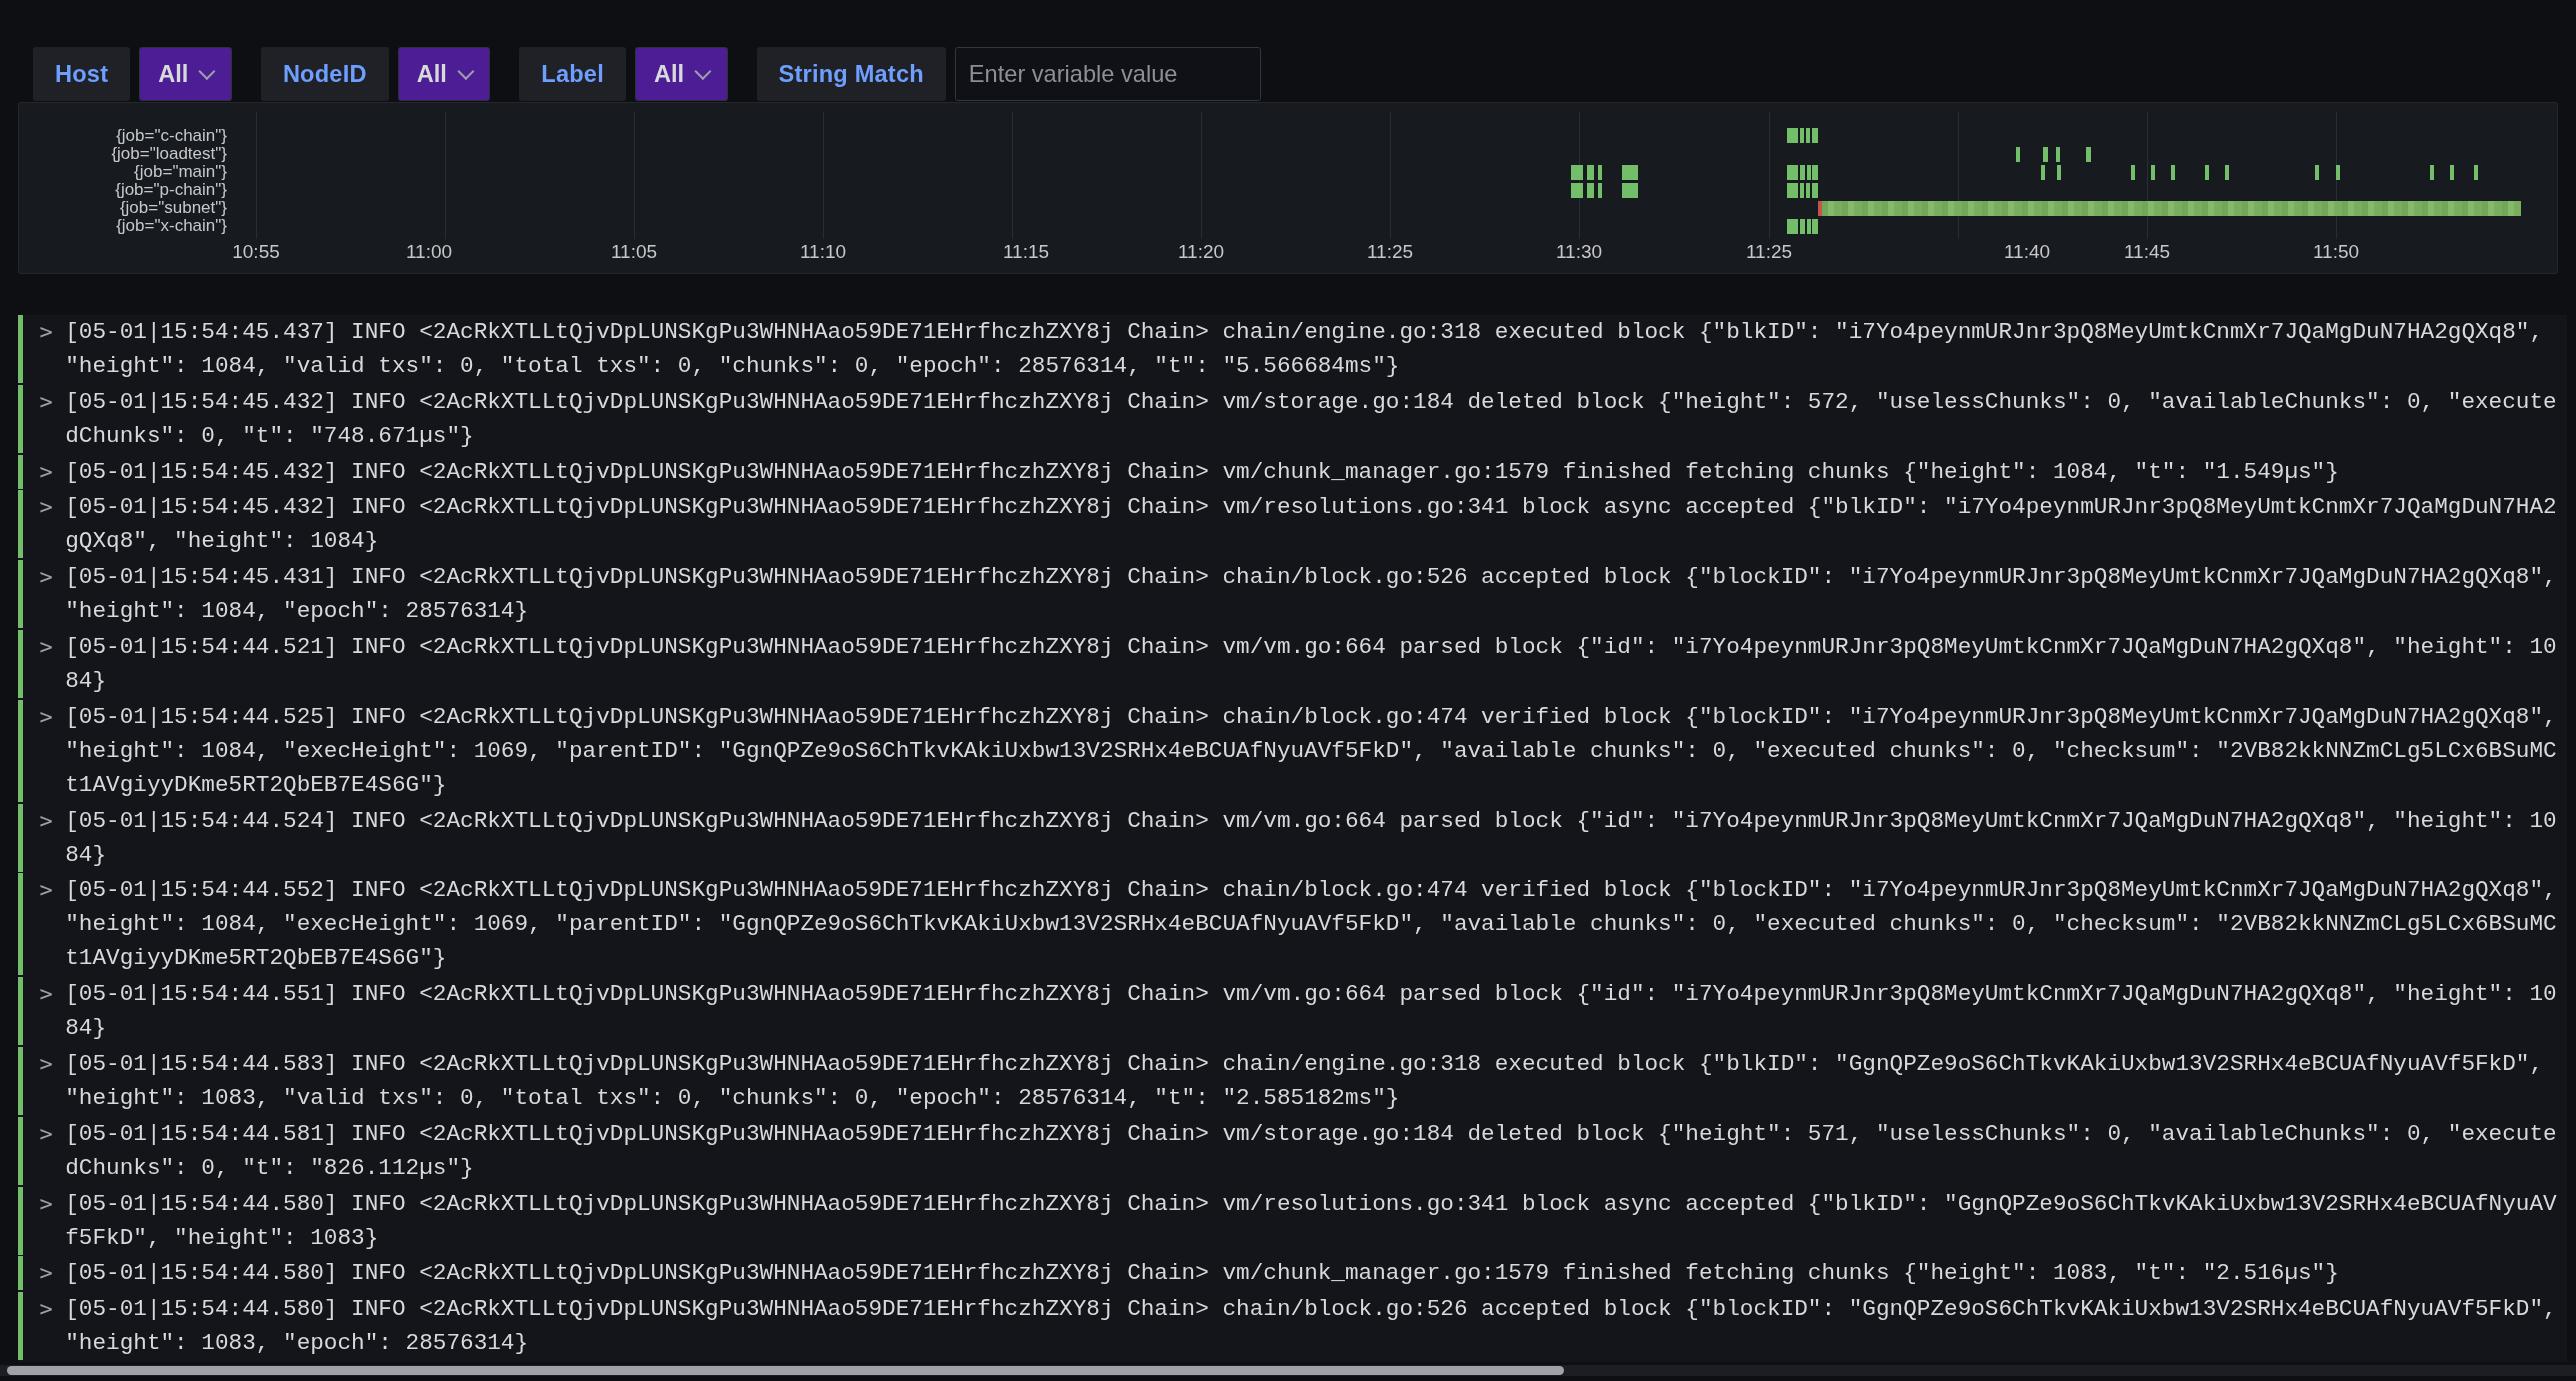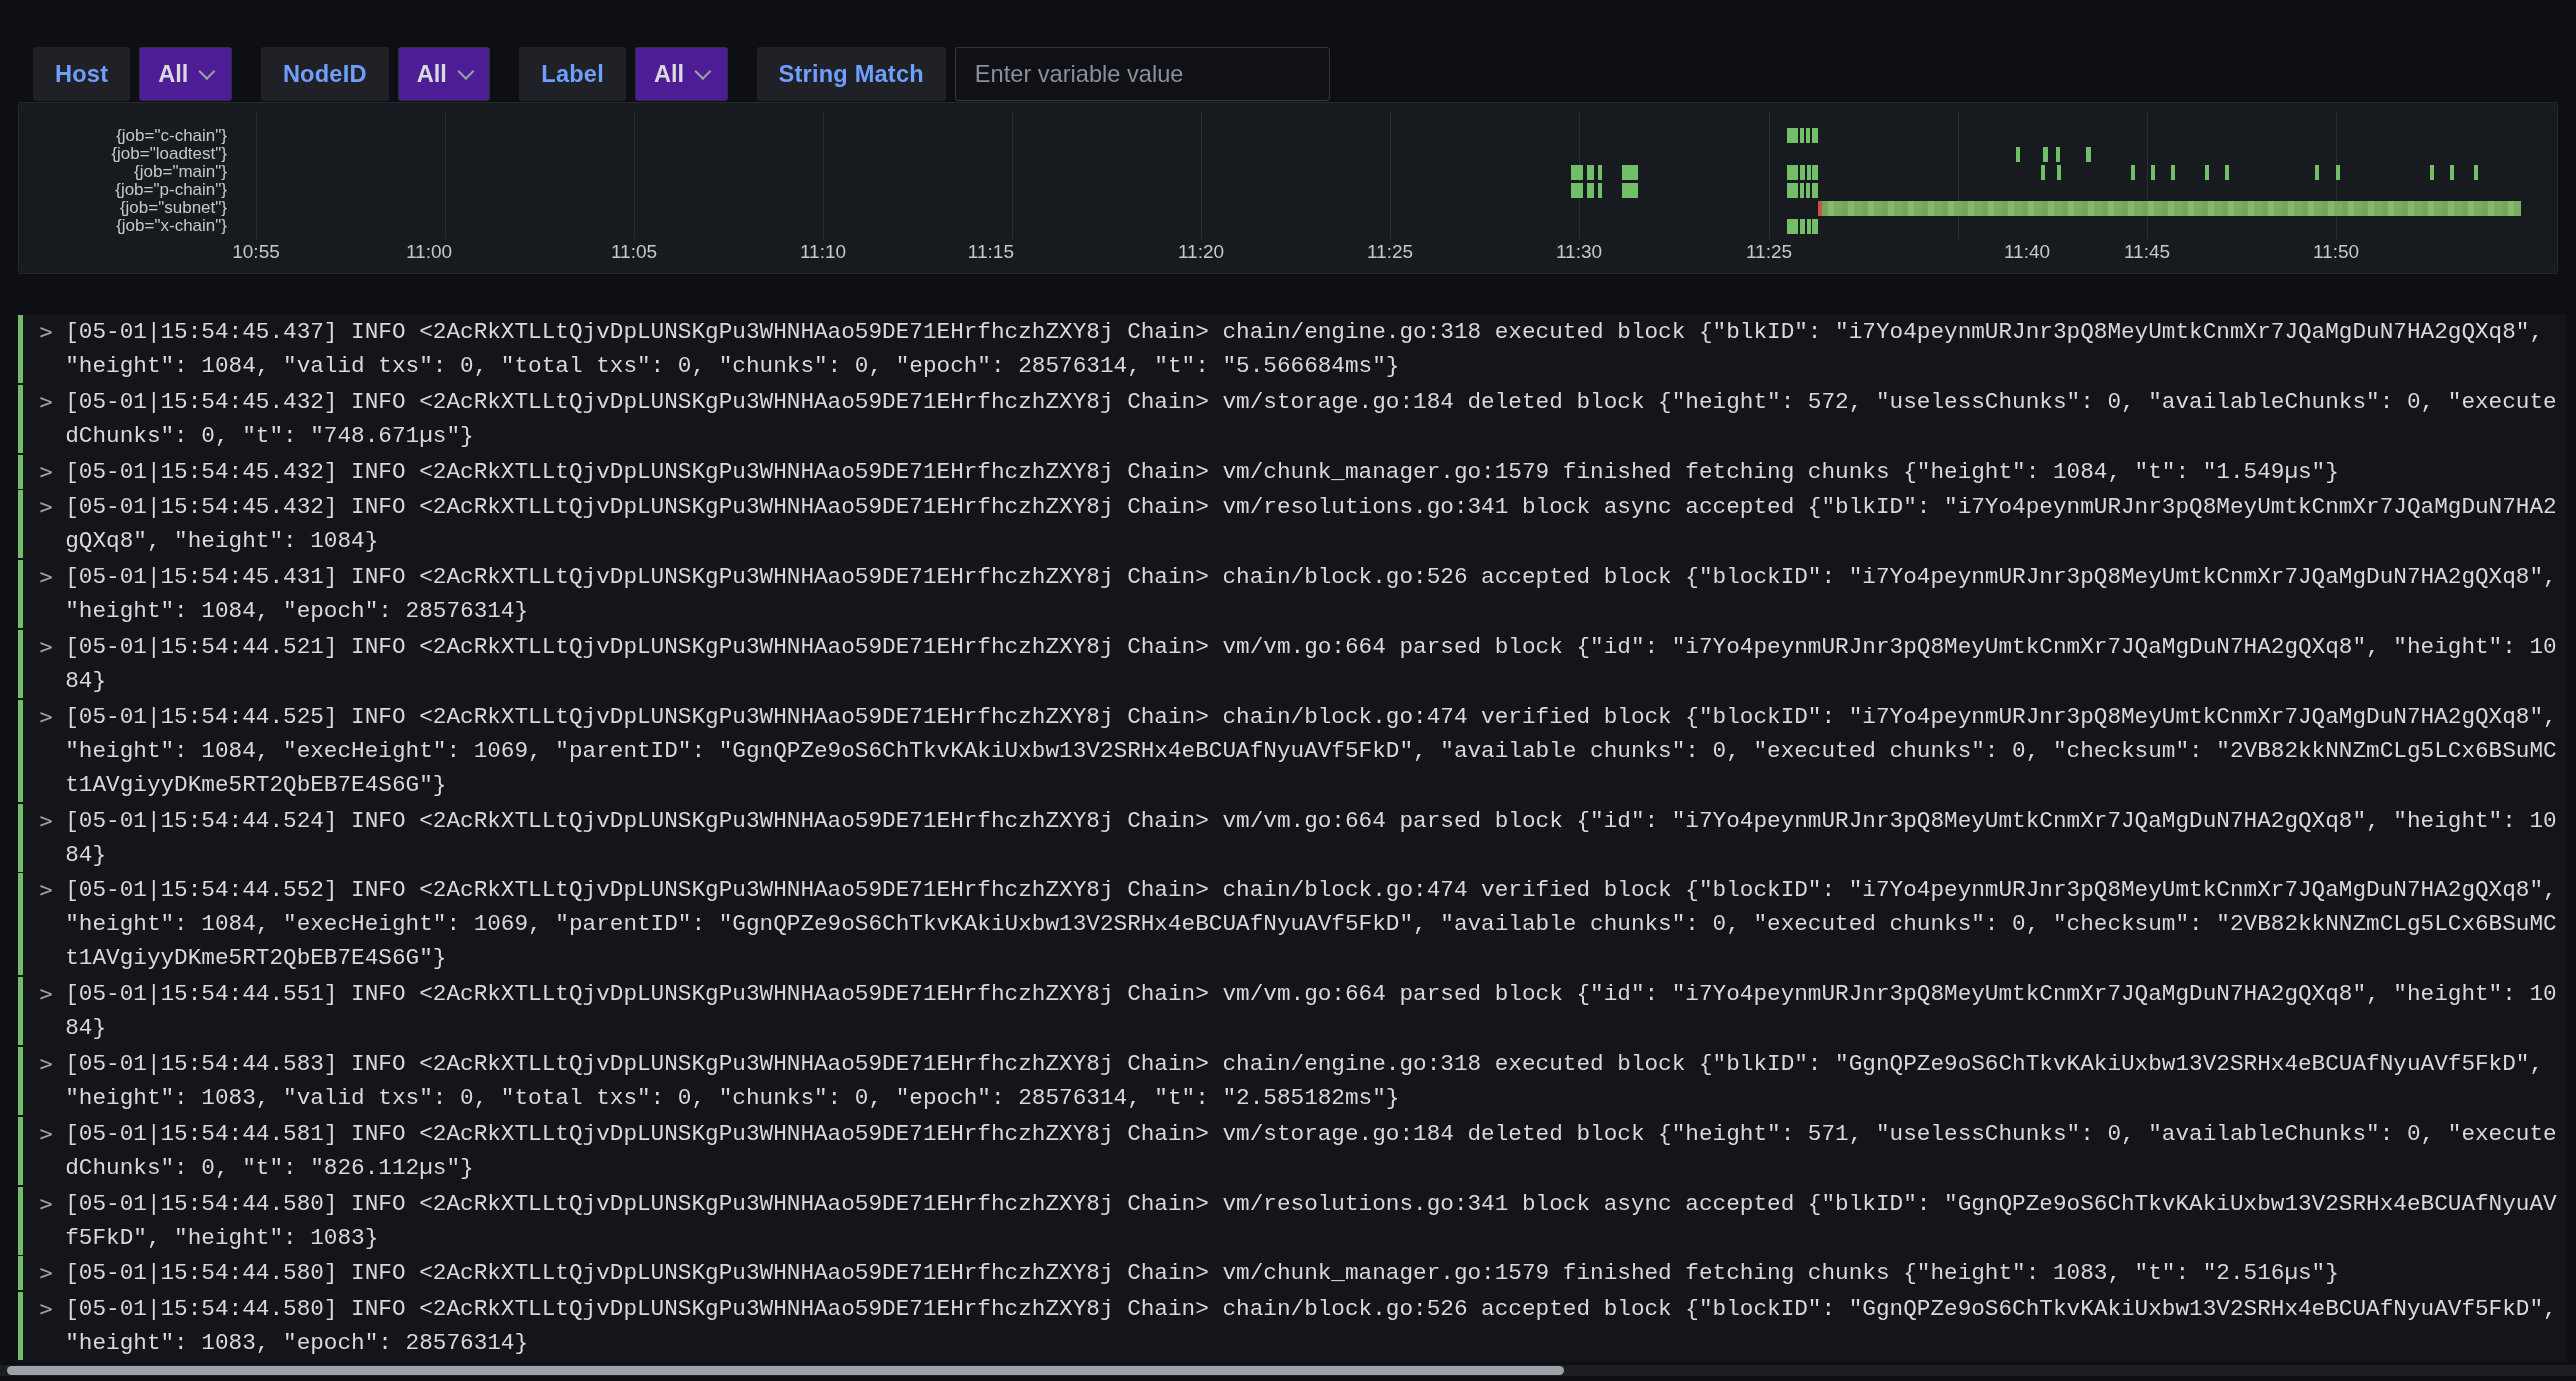--- a/index.html
+++ b/index.html
@@ -10,22 +10,22 @@
   .topbar { position:absolute; left:33px; top:28px; display:flex; align-items:flex-end;margin-top:19px; }
   .var-group { display:flex; align-items:center; gap:9px; margin-right:29px; }
   .var-label { height:54px; display:flex; align-items:center; padding:0 22px;
                background:#1f2126; border-radius:2.7px; color:#6e9fff;
                font-size:23.6px; font-weight:600; letter-spacing:0.2px; }
   .var-dropdown { height:54px; display:flex; align-items:center; gap:12.7px; padding:0 18px;
                   background:#4c1d95; border:0.9px solid #2e3138; border-radius:2.7px;
                   color:#d8d9da; font-size:23.6px; font-weight:600; cursor:pointer; min-width:91px; }
   .chev { width:11.8px; height:11.8px; border-right:2.7px solid #9da0a8; border-bottom:2.7px solid #9da0a8;
           transform:rotate(45deg) translate(-1.8px,-1.8px); }
-  .var-input { height:54px; width:375px; background:#101116; border:0.9px solid #34373e;
-               border-radius:2.7px; color:#d8d9da; font-size:23.6px; padding:0 19px;
+  .var-input { height:54px; width:306px; background:#101116; border:0.9px solid #34373e;
+               border-radius:2.7px; color:#d8d9da; font-size:23.6px; padding:0 13px;
                font-family:"Liberation Sans", sans-serif; }
   .var-input::placeholder { color:#8b8f98; }
 
   
   .timeline-panel { position:absolute; left:18px; top:102px; width:2540px; height:172px;
                     background:#171a1f; border:0.9px solid #25272e; border-radius:2.7px; }
   .tl-labels { position:absolute; left:0; top:23.6px; width:208px; text-align:right; }
   .tl-label { height:18px; line-height:18px; font-size:17px; color:#c7c8cc;
               white-space:nowrap; font-family:"Liberation Sans", sans-serif; }
   .tl-plot { position:absolute; left:218px; top:0; width:2316px; height:170px; }
@@ -94,21 +94,21 @@
   <div class="tl-plot">
       <div class="tl-grid" style="left: 19px;"></div>
       <div class="tl-tick-label" style="left: 19px;">10:55</div>
       <div class="tl-grid" style="left: 208px;"></div>
       <div class="tl-tick-label" style="left: 192px;">11:00</div>
       <div class="tl-grid" style="left: 397px;"></div>
       <div class="tl-tick-label" style="left: 397px;">11:05</div>
       <div class="tl-grid" style="left: 586px;"></div>
       <div class="tl-tick-label" style="left: 586px;">11:10</div>
       <div class="tl-grid" style="left: 775px;"></div>
-      <div class="tl-tick-label" style="left: 736px; text-align: right;">11:15</div>
+      <div class="tl-tick-label" style="left: 789px;">11:15</div>
       <div class="tl-grid" style="left: 964px;"></div>
       <div class="tl-tick-label" style="left: 964px;">11:20</div>
       <div class="tl-grid" style="left: 1153px;"></div>
       <div class="tl-tick-label" style="left: 1153px; text-align: center;">11:25</div>
       <div class="tl-grid" style="left: 1342px;"></div>
       <div class="tl-tick-label" style="left: 1342px;">11:30</div>
       <div class="tl-grid" style="left: 1532px;"></div>
       <div class="tl-tick-label" style="left: 1532px;">11:25</div>
       <div class="tl-grid" style="left: 1721px;"></div>
       <div class="tl-tick-label" style="left: 1790px;">11:40</div>

